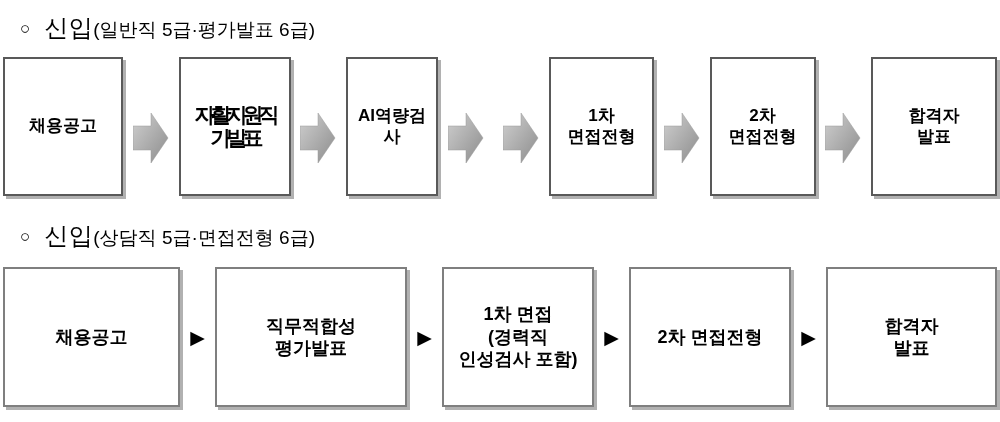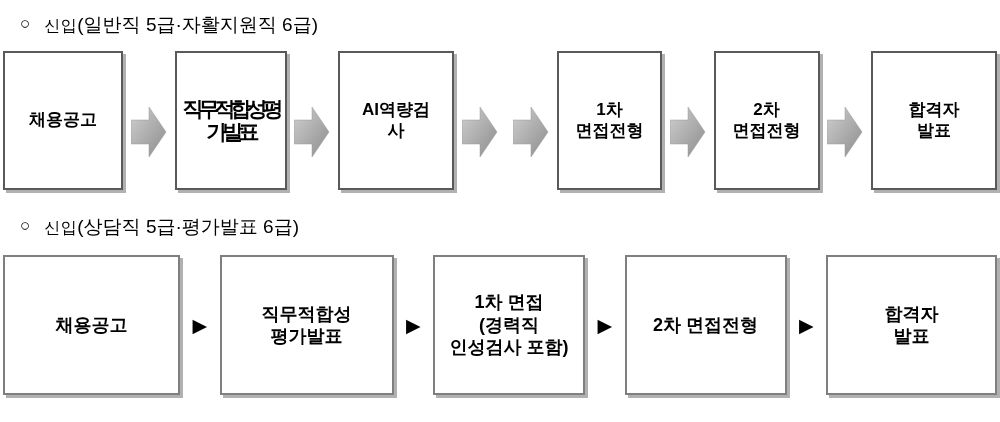--- a/index.html
+++ b/index.html
@@ -5,82 +5,82 @@
   html,body{margin:0;padding:0;}
   body{
     width:1000px;height:422px;background:#ffffff;color:#000;
     font-family:"Liberation Sans","DejaVu Sans",sans-serif;
     overflow:hidden;position:relative;
   }
   .heading{display:flex;align-items:baseline;margin-left:20px;white-space:pre;}
   .heading-1{padding-top:12px;}
   .heading-2{margin-top:24px;}
   .bullet{font-size:17px;margin-right:14px;transform:translateY(-2px);display:inline-block;}
-  .seg-lg{font-size:16px;letter-spacing:0.5px;}
+  .seg-lg{font-size:24px;letter-spacing:0.5px;}
   .seg-sm{font-size:19px;}
   .flow{display:flex;justify-content:space-between;align-items:stretch;margin:0 3px;}
   .row1{margin-top:13px;height:139px;}
   .row2{margin-top:15px;height:140px;}
   .box{
     background:#fff;border:2px solid #595959;box-shadow:3px 3px 0 #b1b1b1;
     display:flex;align-items:center;justify-content:center;text-align:center;
     box-sizing:border-box;flex:none;
   }
   .row2 .box{border-color:#7f7f7f;}
   .box-label{font-weight:700;font-size:17px;line-height:1.2;white-space:pre-line;}
   .row2 .box-label{font-size:18px;line-height:1.25;}
   .condensed .box-label{font-size:21px;letter-spacing:-5px;line-height:1.05;}
   .arrow{flex:1;display:flex;justify-content:center;align-items:center;}
   .row1 .arrow svg{margin-top:22px;}
   .tri{font-size:19px;line-height:1;color:#000;}
   
   .row1 div.box:nth-of-type(1){width:120px}
   .row1 div.box:nth-of-type(2){width:112px}
-  .row1 div.box:nth-of-type(3){width:116px}
+  .row1 div.box:nth-of-type(3){width:92px}
   .row1 div.box:nth-of-type(4){width:105px}
   .row1 div.box:nth-of-type(5){width:106px}
   .row1 div.box:nth-of-type(6){width:126px}
   .row1 div.box:nth-of-type(7){width:98px}
   
   .row2 div.box:nth-of-type(1){width:177px}
-  .row2 div.box:nth-of-type(2){width:174px}
+  .row2 div.box:nth-of-type(2){width:192px}
   .row2 div.box:nth-of-type(3){width:152px}
   .row2 div.box:nth-of-type(4){width:162px}
   .row2 div.box:nth-of-type(5){width:171px}
   .defs-svg{position:absolute;width:0;height:0;}
 </style>
 </head>
 <body>
 
 <svg class="defs-svg" aria-hidden="true">
   <defs>
     <linearGradient id="arrowGrad" x1="0" y1="0" x2="1" y2="1">
       <stop offset="0" stop-color="#d0d0d0"></stop>
       <stop offset="1" stop-color="#8c8c8c"></stop>
     </linearGradient>
   </defs>
 </svg>
 
 <div class="heading heading-1">
   <span class="bullet">○</span>
   <span class="seg-lg">신입</span>
-  <span class="seg-sm">(일반직 5급·자활지원직 6급)</span>
+  <span class="seg-sm">(일반직 5급·평가발표 6급)</span>
 </div>
 
 <div class="flow row1">
   <div class="box">
       <span class="box-label">채용공고</span>
     </div>
   <span class="arrow">
       <svg width="36" height="52" viewBox="0 0 36 52">
         <polygon points="0,14 18,14 18,1 35,26 18,51 18,38 0,38" fill="url(#arrowGrad)" stroke="#9a9a9a" stroke-width="0.5"></polygon>
       </svg>
     </span>
   <div class="box condensed">
-      <span class="box-label">직무적합성평
+      <span class="box-label">자활지원직
 가발표</span>
     </div>
   <span class="arrow">
       <svg width="36" height="52" viewBox="0 0 36 52">
         <polygon points="0,14 18,14 18,1 35,26 18,51 18,38 0,38" fill="url(#arrowGrad)" stroke="#9a9a9a" stroke-width="0.5"></polygon>
       </svg>
     </span>
   <div class="box">
       <span class="box-label">AI역량검
 사</span>
@@ -115,21 +115,21 @@
     </span>
   <div class="box">
       <span class="box-label">합격자
 발표</span>
     </div>
 </div>
 
 <div class="heading heading-2">
   <span class="bullet">○</span>
   <span class="seg-lg">신입</span>
-  <span class="seg-sm">(상담직 5급·평가발표 6급)</span>
+  <span class="seg-sm">(상담직 5급·면접전형 6급)</span>
 </div>
 
 <div class="flow row2">
   <div class="box">
       <span class="box-label">채용공고</span>
     </div>
   <span class="arrow">
       <span class="tri">▶</span>
     </span>
   <div class="box">

